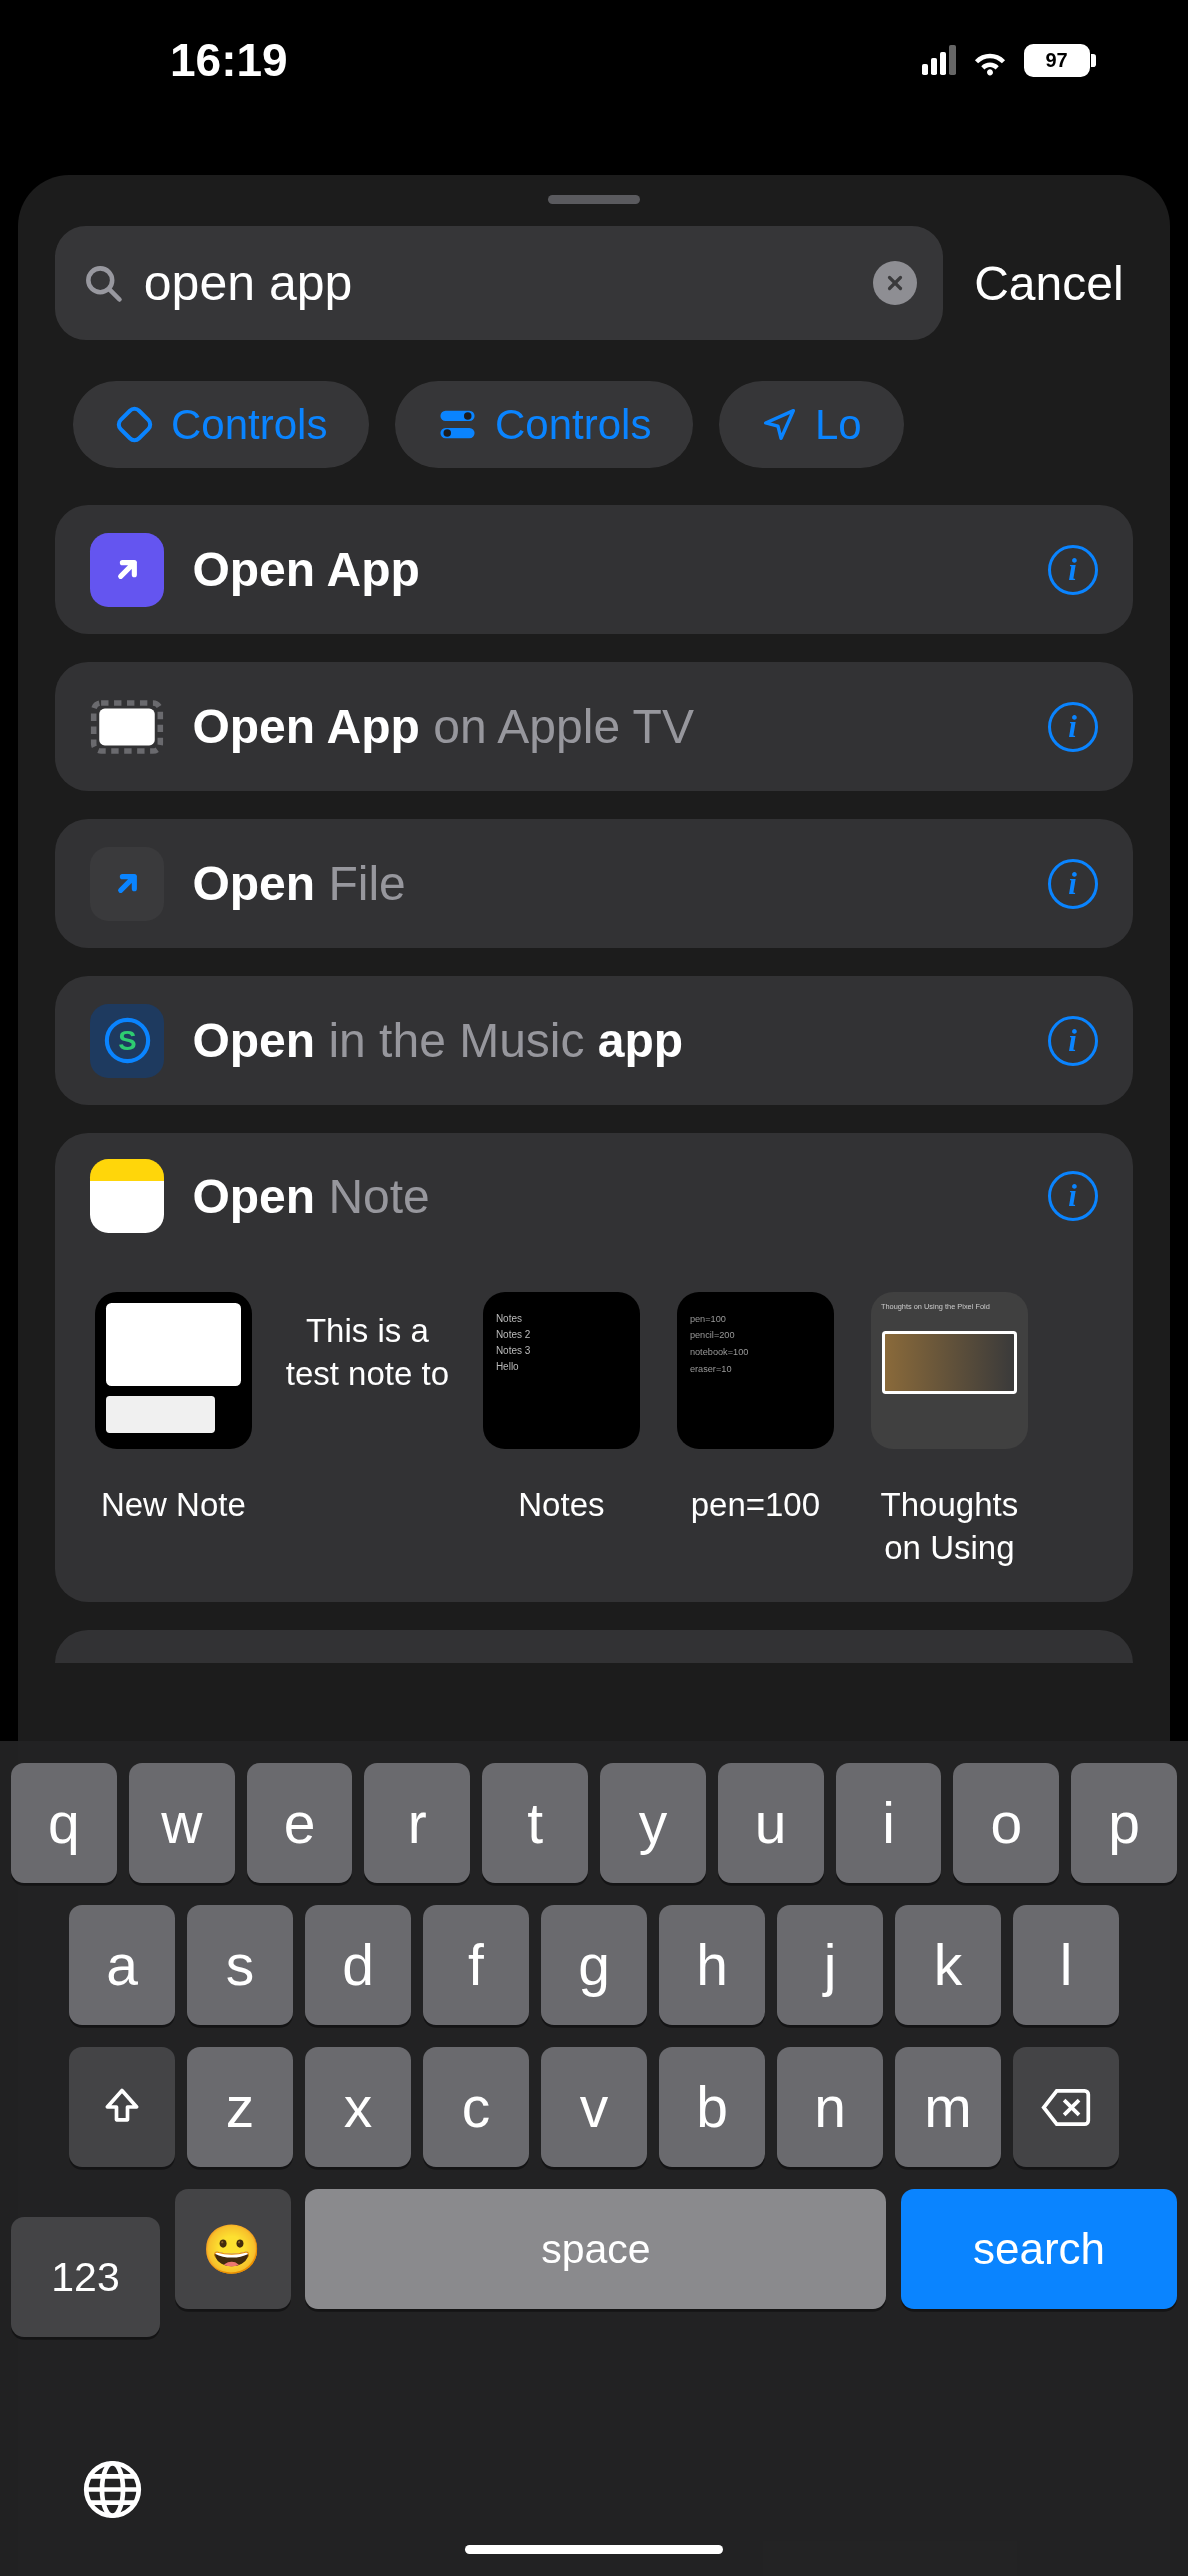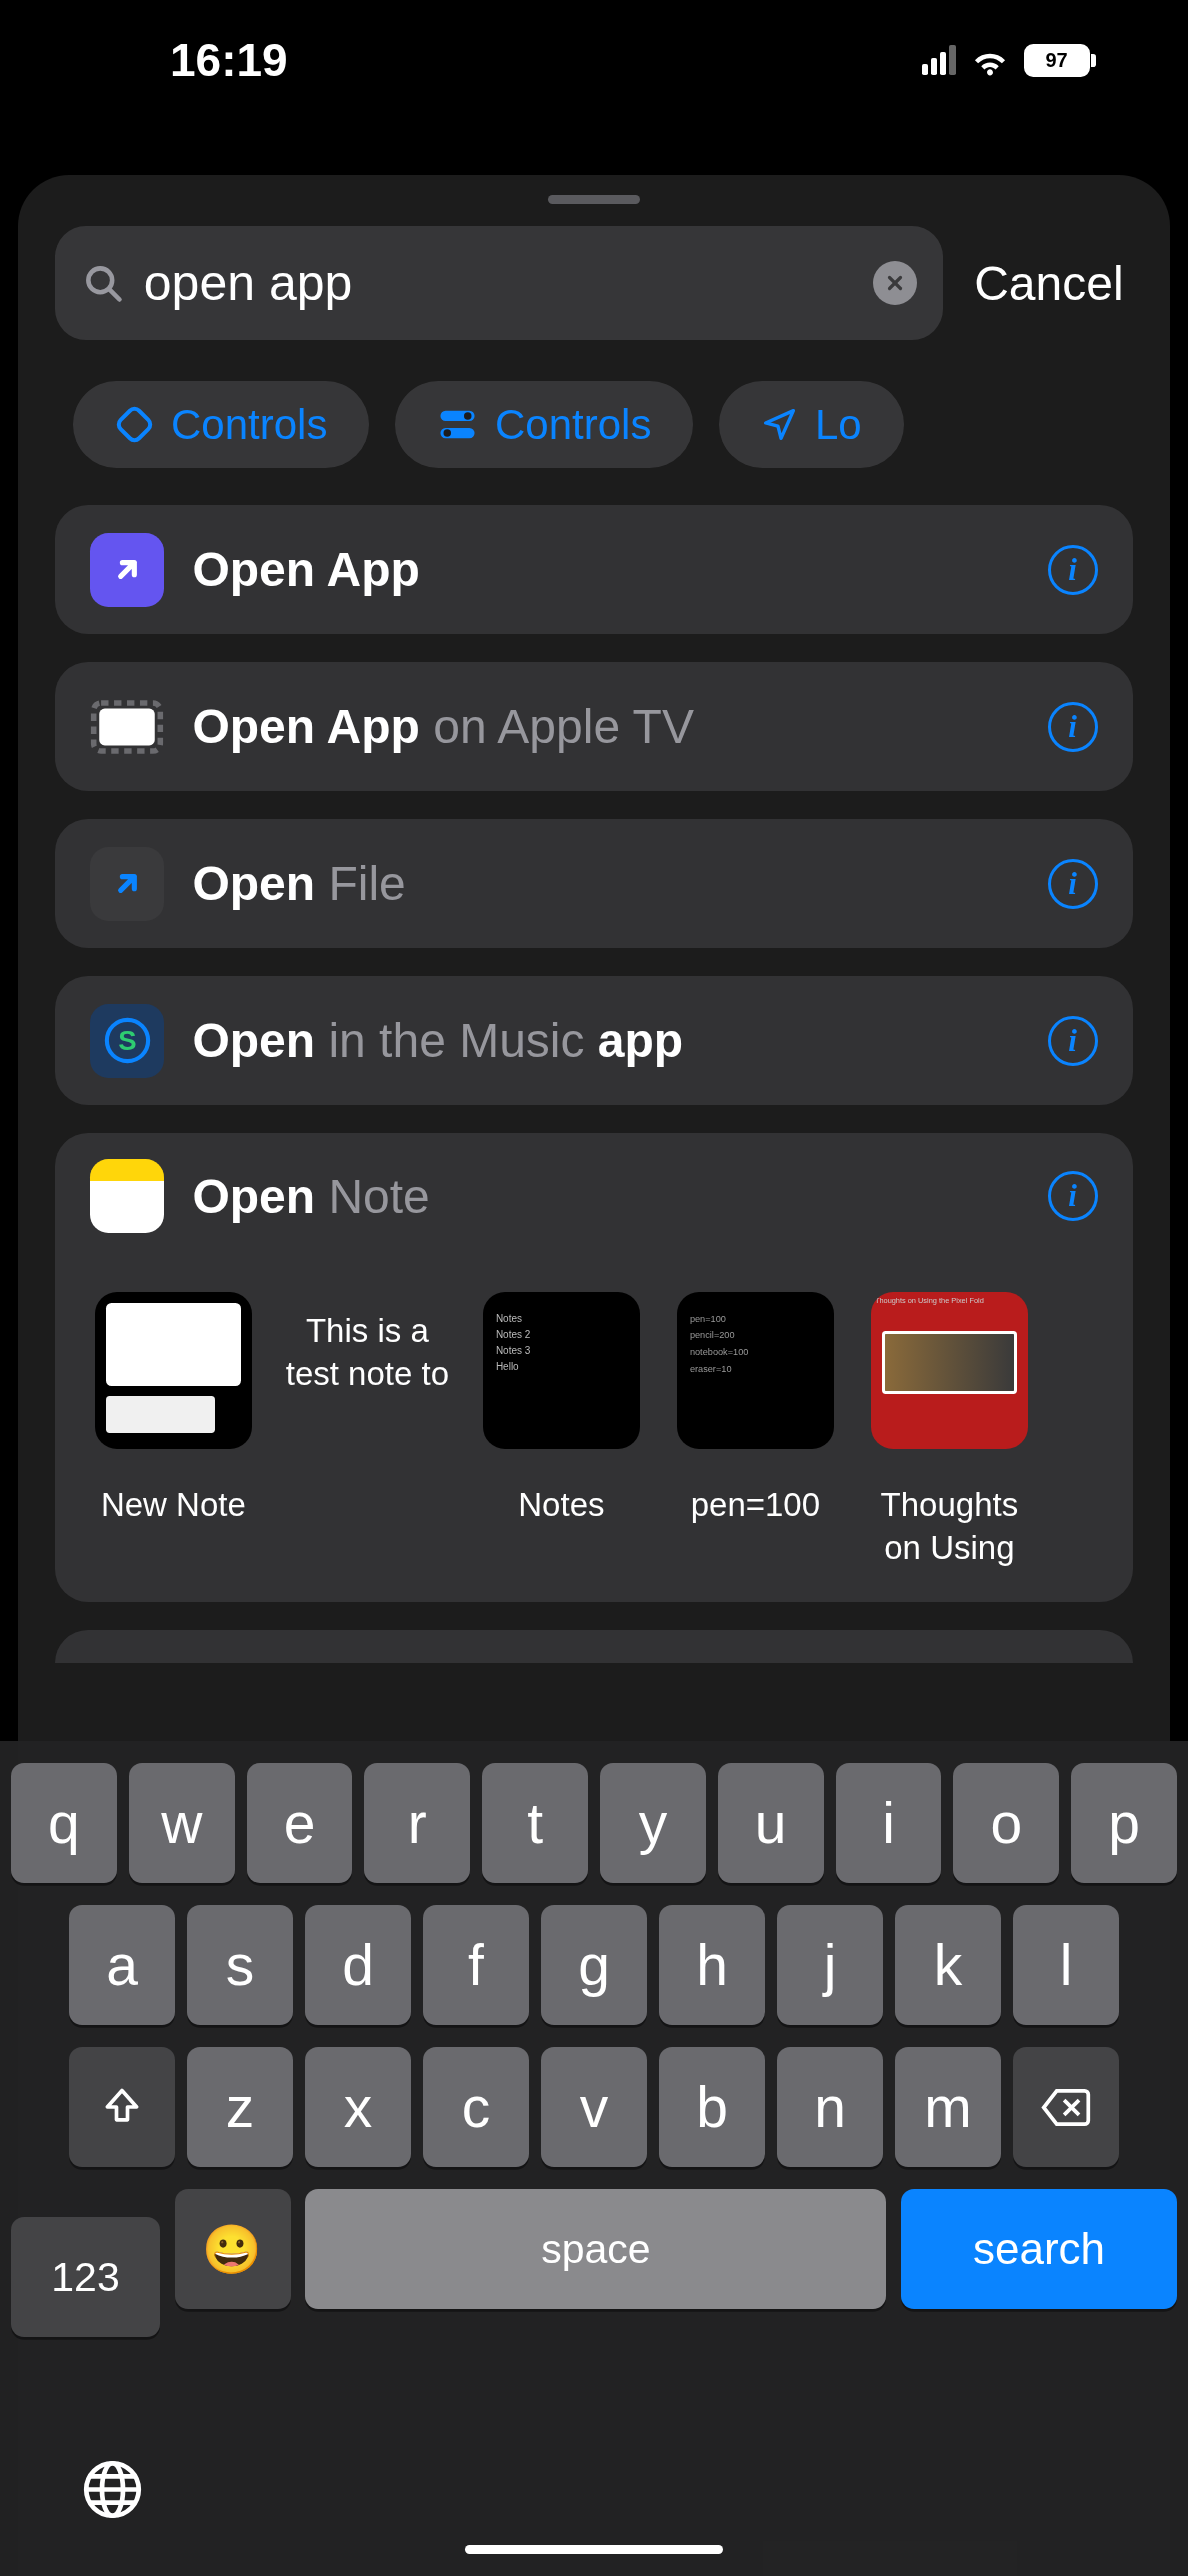--- a/index.html
+++ b/index.html
@@ -53,21 +53,21 @@
   .notes-header .row-title { flex: 1; }
   .note-cards { display: flex; gap: 28px; margin-top: 31px; }
   .note-card { width: 166px; display: flex; flex-direction: column; align-items: center; gap: 16.6px; }
   .note-thumb { width: 157px; height: 157px; background: #000; border-radius: 22px; overflow: hidden; position: relative; }
   .thumb0 { background: #000; }
   .thumb0::before { content:""; position:absolute; top:11px; left:11px; right:11px; height:83px; background:#fff; border-radius:5.5px; }
   .thumb0::after { content:""; position:absolute; bottom:16.6px; left:11px; right:37px; height:37px; background:#f0f0f0; border-radius:3.7px; }
   .thumb1 { background:#000; padding:11px; font-size:8.3px; color:#888; }
   .thumb2 { background:#000; padding:18.4px 13px; font-size:10px; color:#bbb; line-height:1.6; }
   .thumb3 { background:#000; padding:18.4px 13px; font-size:9.2px; color:#999; line-height:1.8; }
-  .thumb4 { background:#b91c1c; padding:4px; font-size:7.4px; color:#ccc; }
+  .thumb4 { background:#404040; padding:10px; font-size:7.4px; color:#ccc; }
   .thumb4::before { content:""; position:absolute; top:39px; left:11px; right:11px; height:57px; background:linear-gradient(90deg,#8a6a3a,#3a3a3a); border:3.7px solid #fff; border-radius:3.7px;}
   .note-label { font-size: 33px; text-align: center; color: #fff; line-height: 1.3; max-height: 87px; overflow: hidden; margin-top: 18px; }
 
   
   .peek-row { height: 33px; background: rgba(58,58,60,0.75); border-radius: 33px 33px 0 0; margin: 28px 37px 0; }
 
   
   .keyboard { position: absolute; top: 1741px; left: 0; right: 0; bottom: 0; background: rgba(35,35,36,0.94); padding: 22px 11px 0; }
   .krow { display: flex; gap: 12px; justify-content: center; margin-bottom: 22px; }
   .key { background: #6a6a6e; border-radius: 13px; height: 120px; display:flex; align-items:center; justify-content:center; font-size: 57px; color:#fff; font-weight:300; box-shadow: 0 2.8px 0 rgba(0,0,0,0.4); }

